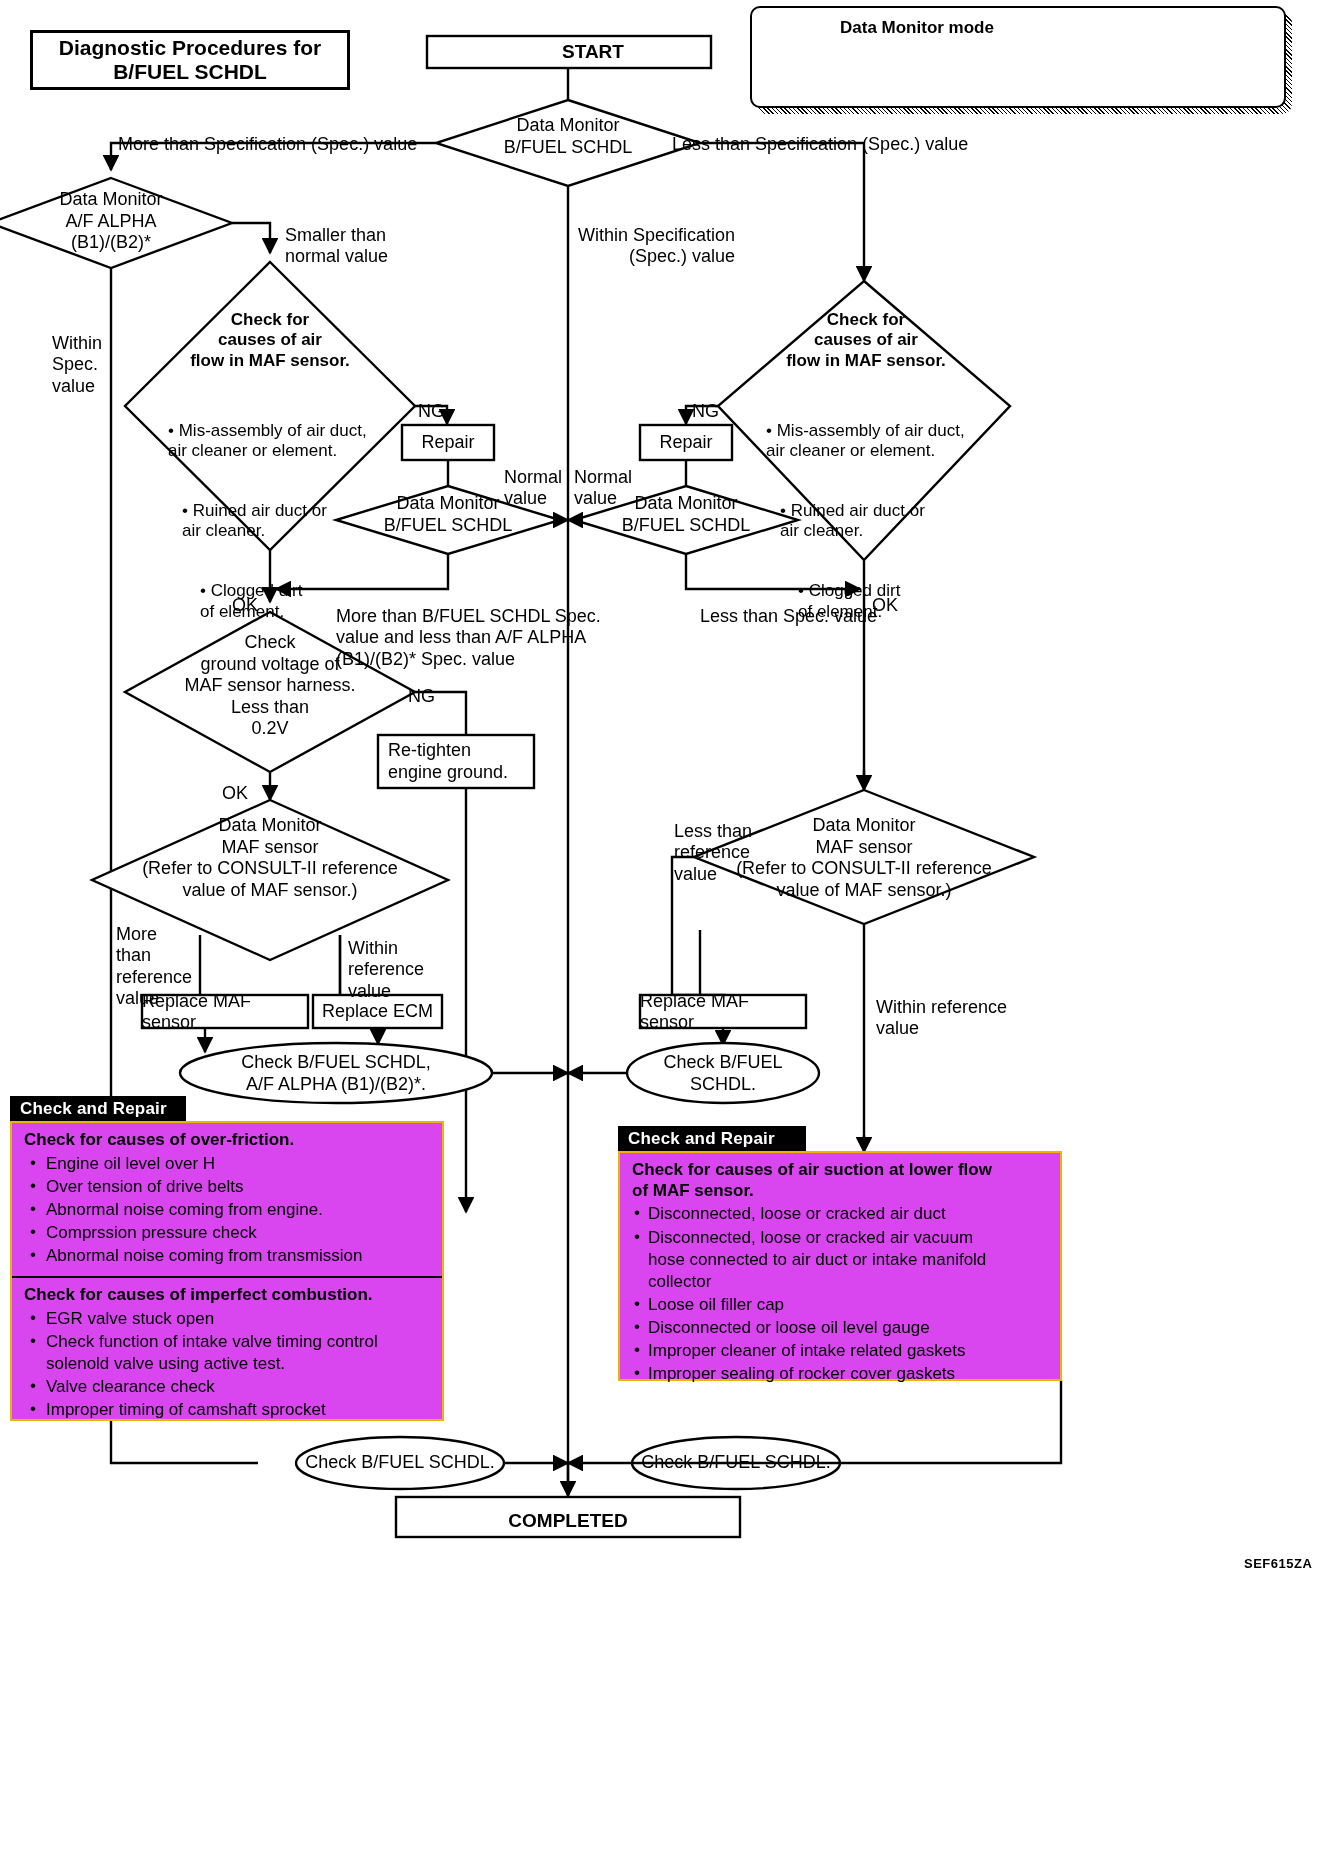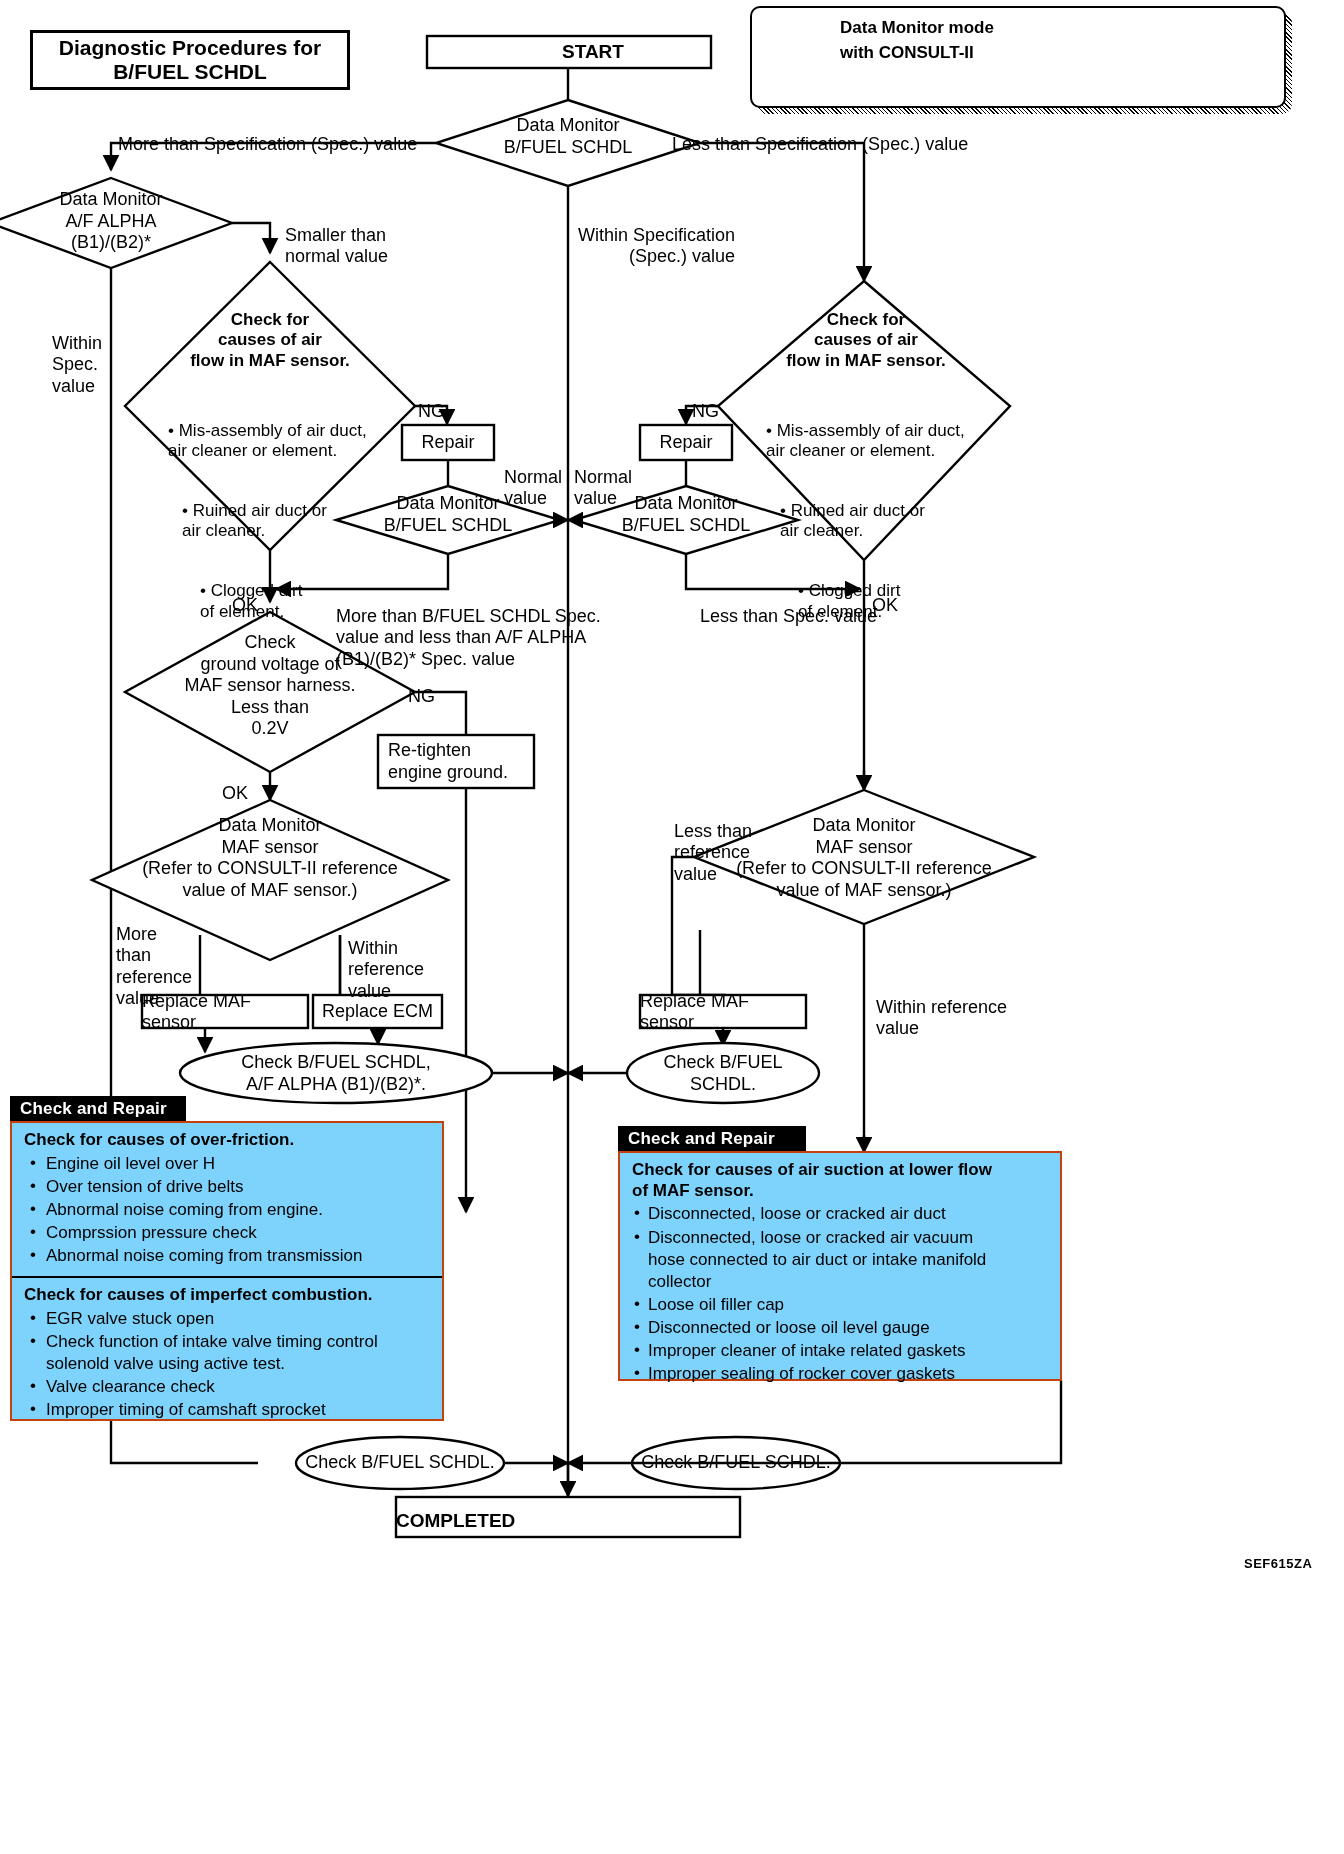--- a/index.html
+++ b/index.html
@@ -21,21 +21,21 @@
   
   #note-box{border:2px solid #000;border-radius:10px;background:#fff;
             font-weight:bold;font-size:17px;line-height:1.45;
             box-sizing:border-box;padding:8px 12px 6px 14px;}
   #note-shadow{position:absolute;background:repeating-linear-gradient(
       45deg,#000 0 1px,#fff 1px 3px);border-radius:10px;}
   
   .cr-head{position:absolute;background:#000;color:#fff;font-weight:bold;
            font-size:17px;display:flex;align-items:center;padding:0 10px;
            box-sizing:border-box;letter-spacing:.2px;}
-  .cr-panel{position:absolute;border:2px solid #c2410c;background:#7dd3fc;box-sizing:border-box;}
+  .cr-panel{position:absolute;border:2px solid #eab308;background:#d946ef;box-sizing:border-box;}
   .cr-sec{padding:7px 10px 8px 12px;}
   .cr-sec + .cr-sec{border-top:2px solid #000;}
   .cr-title{font-weight:bold;font-size:17px;line-height:1.22;margin-bottom:2px;}
   .cr-list{list-style:none;margin:0;padding:0;font-size:17px;line-height:1.30;}
   .cr-list li{position:relative;padding-left:22px;margin:1px 0;}
   .cr-list li:before{content:"\2022";position:absolute;left:6px;top:-1px;font-size:17px;}
   .cr-list.tight li{padding-left:16px;}
   .cr-list.tight li:before{left:2px;}
   #sef{position:absolute;font-size:13px;font-weight:bold;letter-spacing:.5px;}
 </style>
@@ -154,21 +154,20 @@
 </svg>
 
 <div class="node box bold" id="title-box" style="left:30px;top:30px;width:320px;height:60px;flex-direction:column;">
   <span>Diagnostic Procedures for</span>
   <span>B/FUEL SCHDL</span>
 </div>
 
 <div id="note-shadow" style="left:756px;top:12px;width:536px;height:102px;"></div>
 <div class="node" id="note-box" style="left:750px;top:6px;width:536px;height:102px;">
   <div style="padding-left:74px">Data Monitor mode</div>
-  <div style="padding-left:74px">with CONSULT-II</div>
 </div>
 
 <div class="node" style="left:427px;top:36px;width:284px;height:32px;display:flex;align-items:center;justify-content:center;font-weight:bold;font-size:19px;padding-left:48px;">
   <span>START</span>
 </div>
 
 <div class="dlabel" style="left:448px;top:115px;width:240px;font-size:18px;">
   <span style="white-space:pre-line">Data Monitor
 B/FUEL SCHDL</span>
 </div>
@@ -394,19 +393,19 @@
   </div>
 </div>
 
 <div class="dlabel" style="left:290px;top:1452px;width:220px;font-size:18px;">
   <span>Check B/FUEL SCHDL.</span>
 </div>
 <div class="dlabel" style="left:626px;top:1452px;width:220px;font-size:18px;">
   <span>Check B/FUEL SCHDL.</span>
 </div>
 
-<div class="node" style="left:396px;top:1497px;width:344px;height:48px;display:flex;align-items:center;justify-content:flex-start;font-weight:bold;font-size:19px;">
+<div class="node" style="left:396px;top:1497px;width:344px;height:48px;display:flex;align-items:center;justify-content:center;font-weight:bold;font-size:19px;">
   <span>COMPLETED</span>
 </div>
 
 <div id="sef" style="left:1244px;top:1556px;">
   <span>SEF615ZA</span>
 </div>
 
 </body></html>

